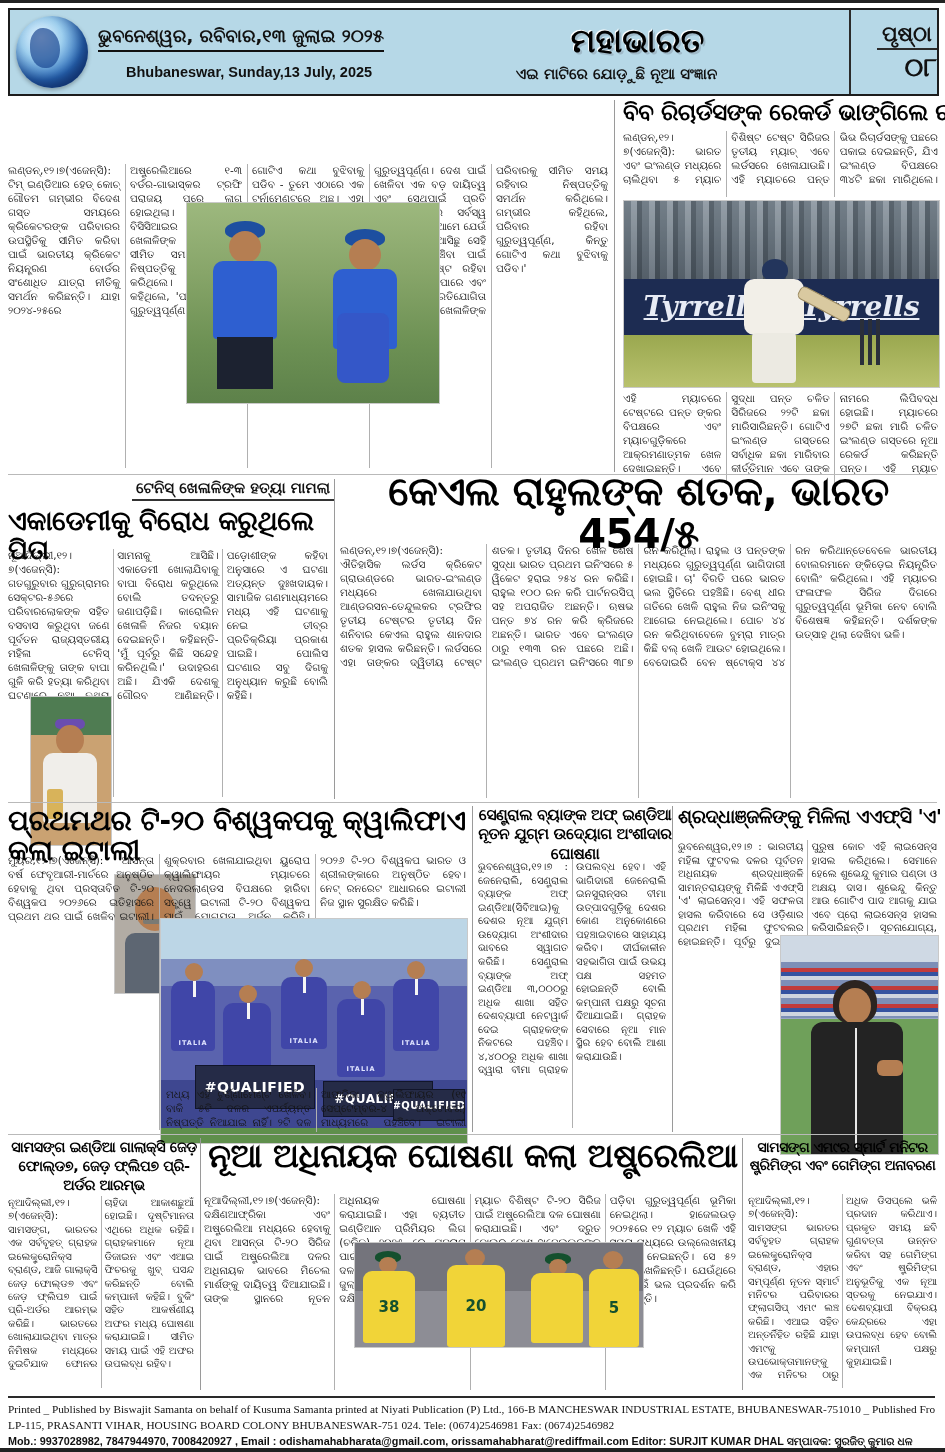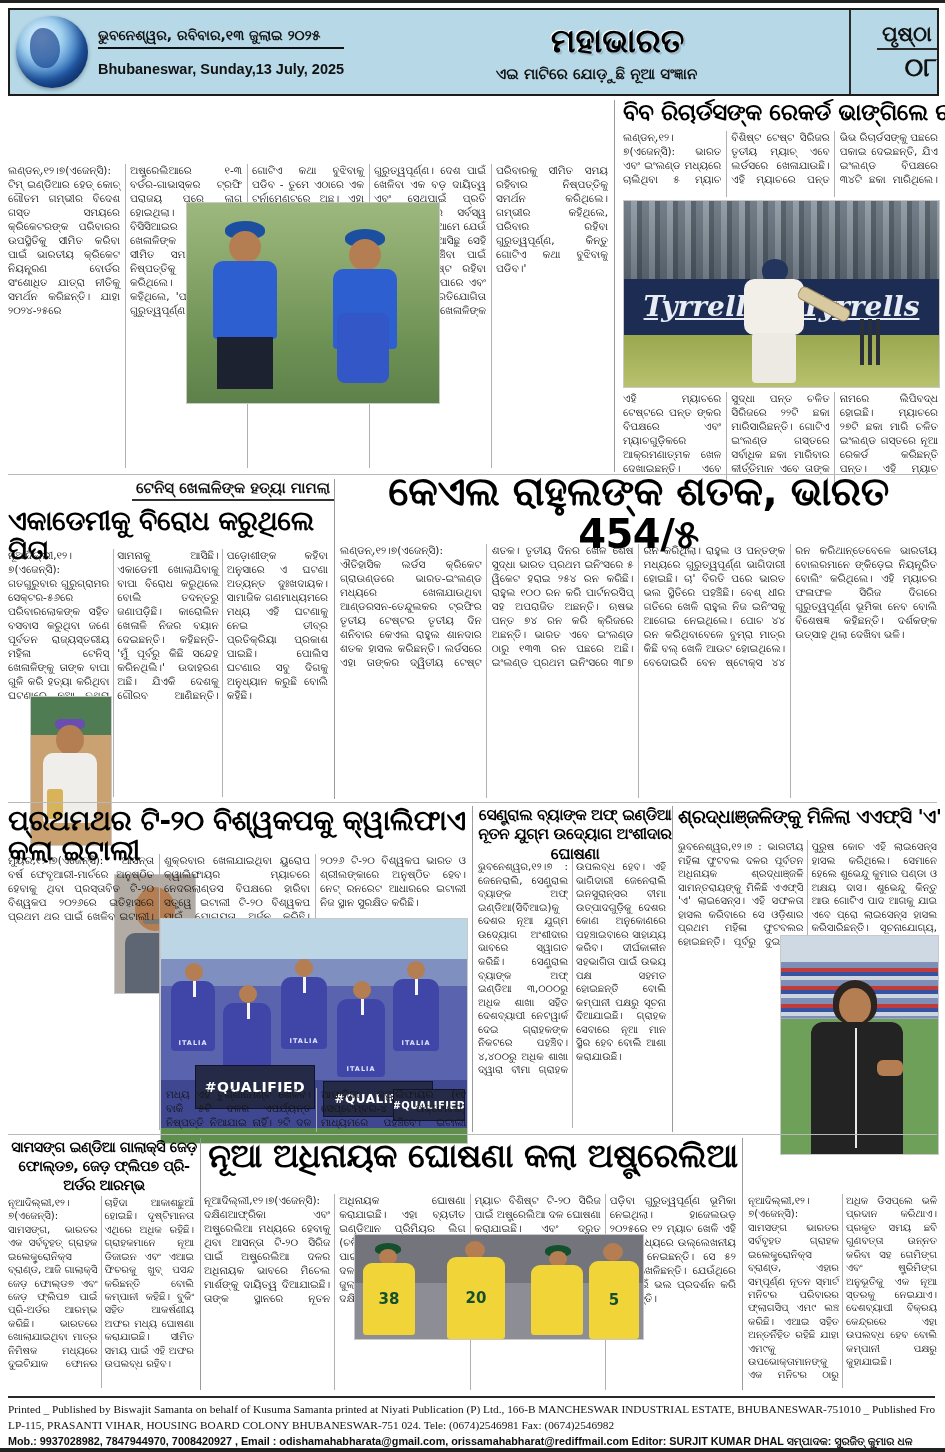--- a/index.html
+++ b/index.html
@@ -9,22 +9,22 @@
   .topline{left:0;top:0;width:945px;height:3px;background:#222;}
   
   .masthead{left:8px;top:8px;width:927px;height:84px;background:#b6d8e7;border:2px solid #1c1c1c;
             display:flex;align-items:center;}
   .globe{width:72px;height:72px;border-radius:50%;margin-left:6px;flex:0 0 auto;
          background:radial-gradient(circle at 35% 30%,#eaf6ff 0%,#9fd0ef 30%,#2b6fc0 62%,#0c3d86 100%);
          box-shadow:inset -6px -8px 14px rgba(0,0,40,.45),0 2px 4px rgba(0,0,0,.3);position:relative;}
   .globe::after{content:"";position:absolute;left:14px;top:12px;width:30px;height:40px;border-radius:46% 60% 50% 55%;
          background:#123e8a;opacity:.65;}
   .mh-dates{margin-left:10px;flex:0 0 auto;text-align:left;}
-  .mh-date-od{font-size:14px;font-weight:bold;border-bottom:2px solid #111;padding-bottom:3px;margin-bottom:12px;}
-  .mh-date-en{font-size:14.5px;font-weight:bold;font-family:"Liberation Sans",sans-serif;}
+  .mh-date-od{font-size:18px;font-weight:bold;border-bottom:2px solid #111;padding-bottom:3px;margin-bottom:12px;}
+  .mh-date-en{font-size:14.5px;font-weight:bold;font-family:"Liberation Sans",sans-serif;margin-left:28px;}
   .mh-title{font-size:47px;font-weight:800;margin-left:10px;letter-spacing:-1px;flex:0 0 auto;line-height:1;}
   .mh-center{flex:1;display:flex;flex-direction:column;align-items:center;justify-content:center;}
   .mh-brand{font-size:33px;font-weight:800;letter-spacing:0px;color:#000;
             text-shadow:2px 2px 0 #9fb9c8,-1px -1px 0 #ffffff;margin-left:42px;}
   .mh-tagline{font-size:15px;font-weight:bold;margin-top:4px;}
   .mh-pagebox{width:86px;align-self:stretch;border-left:2px solid #2b2b2b;display:flex;flex-direction:column;
               align-items:flex-end;justify-content:center;flex:0 0 auto;}
   .mh-pagelabel{font-size:21px;font-weight:800;border-bottom:2px solid #2b2b2b;width:70%;text-align:center;padding-bottom:2px;}
   .mh-pagenum{font-size:26px;font-weight:800;padding-top:2px;}
   
@@ -239,21 +239,21 @@
   <div class="abs hband" style="left:8px;top:1134px;width:929px;"></div>
 
   <div class="abs vline-r" style="left:8px;top:1138px;width:192px;height:252px;">
     <div class="hl" style="font-size:14.5px;text-align:center;line-height:1.3;">ସାମସଙ୍ଗ ଇଣ୍ଡିଆ ଗାଲାକ୍ସି ଜେଡ଼ ଫୋଲ୍ଡ୭, ଜେଡ଼ ଫ୍ଲିପ୭ ପ୍ରି-ଅର୍ଡର ଆରମ୍ଭ</div>
     <div class="body-cols" style="position:absolute;left:0;top:58px;width:186px;height:192px;column-count:2;column-gap:7px;font-size:10.1px;">ନୂଆଦିଲ୍ଲୀ,୧୨।୭(ଏଜେନ୍ସି): ସାମସଙ୍ଗ, ଭାରତର ଏକ ସର୍ବବୃହତ୍ ଗ୍ରାହକ ଇଲେକ୍ଟ୍ରୋନିକ୍ସ ବ୍ରାଣ୍ଡ, ଆଜି ଗାଲାକ୍ସି ଜେଡ଼ ଫୋଲ୍ଡ୭ ଏବଂ ଜେଡ଼ ଫ୍ଲିପ୭ ପାଇଁ ପ୍ରି-ଅର୍ଡର ଆରମ୍ଭ କରିଛି। ଭାରତରେ ଖୋଲାଯାଇଥିବା ମାତ୍ର ନିମିଷକ ମଧ୍ୟରେ ଦୁଇଟିଯାକ ଫୋନର ଚାହିଦା ଆକାଶଛୁଆଁ ହୋଇଛି। ଦୃଷ୍ଟିମାନତା ଏଥିରେ ଅଧିକ ରହିଛି। ଗ୍ରାହକମାନେ ନୂଆ ଡିଜାଇନ ଏବଂ ଏଆଇ ଫିଚରକୁ ଖୁବ୍ ପସନ୍ଦ କରିଛନ୍ତି ବୋଲି କମ୍ପାନୀ କହିଛି। ବୁକିଂ ସହିତ ଆକର୍ଷଣୀୟ ଅଫର ମଧ୍ୟ ଘୋଷଣା କରାଯାଇଛି। ସୀମିତ ସମୟ ପାଇଁ ଏହି ଅଫର ଉପଲବ୍ଧ ରହିବ।</div>
   </div>
 
   <div class="abs vline-r" style="left:204px;top:1138px;width:538px;height:252px;">
     <div class="hl" style="font-size:33px;text-align:center;">ନୂଆ ଅଧିନାୟକ ଘୋଷଣା କଲା ଅଷ୍ଟ୍ରେଲିଆ</div>
     <div class="body-cols" style="position:absolute;left:0;top:56px;width:532px;height:196px;column-count:4;column-gap:9px;">ନୂଆଦିଲ୍ଲୀ,୧୨।୭(ଏଜେନ୍ସି): ଦକ୍ଷିଣଆଫ୍ରିକା ଏବଂ ଅଷ୍ଟ୍ରେଲିଆ ମଧ୍ୟରେ ହେବାକୁ ଥିବା ଆସନ୍ତା ଟି-୨୦ ସିରିଜ ପାଇଁ ଅଷ୍ଟ୍ରେଲିଆ ଦଳର ଅଧିନାୟକ ଭାବରେ ମିଚେଲ ମାର୍ଶଙ୍କୁ ଦାୟିତ୍ୱ ଦିଆଯାଇଛି। ତାଙ୍କ ସ୍ଥାନରେ ନୂତନ ଅଧିନାୟକ ଘୋଷଣା କରାଯାଇଛି। ଏହା ବ୍ୟତୀତ ଇଣ୍ଡିଆନ ପ୍ରିମିୟର ଲିଗ (ଚଳିତ) ୨୦୨୫ ରେ ଗୁଜରାଟ ପାଇଁ ଖେଳୁଥିବା ଖେଳାଳିଙ୍କୁ ଦଳରେ ସାମିଲ କରାଯାଇ ନାହିଁ। ଜୁଲାଇ ୨୧ରୁ ଆରମ୍ଭ ହେଉଥିବା ଦକ୍ଷିଣଆଫ୍ରିକା ବିପକ୍ଷ ପାଞ୍ଚ ମ୍ୟାଚ ବିଶିଷ୍ଟ ଟି-୨୦ ସିରିଜ ପାଇଁ ଅଷ୍ଟ୍ରେଲିଆ ଦଳ ଘୋଷଣା କରାଯାଇଛି। ଏବଂ ଦ୍ରୁତ ବୋଲର ଜୋଶ ହାଜେଲଉଡ଼ଙ୍କୁ ବିଶ୍ରାମ ଦିଆଯାଇଛି। ହାଜେଲଉଡ଼ ୨୦୨୫ ଆଇପିଏଲ ପାଇଁ ଚମତ୍କାର ପ୍ରଦର୍ଶନ କରିଥିଲେ ଏବଂ ଦଳରୁ ବାଦ୍ ପଡ଼ିବା ଗୁରୁତ୍ୱପୂର୍ଣ୍ଣ ଭୂମିକା ନେଇଥିଲା। ହାଜେଲଉଡ଼ ୨୦୨୫ରେ ୧୨ ମ୍ୟାଚ ଖେଳି ଏହି ସମୟ ମଧ୍ୟରେ ଉଲ୍ଲେଖନୀୟ ୱିକେଟ ନେଇଛନ୍ତି। ସେ ୫୨ ଟି-୨୦ ଖେଳିଛନ୍ତି। ଯେଉଁଥିରେ ଦଳ ପାଇଁ ଭଲ ପ୍ରଦର୍ଶନ କରି ନେଇଛନ୍ତି।</div>
-    <div class="photo ph-aus abs" style="left:150px;top:60px;width:288px;height:104px;text-decoration:underline;">
+    <div class="photo ph-aus abs" style="left:150px;top:68px;width:288px;height:104px;text-decoration:underline;">
       <div class="aus-cap" style="left:20px;top:8px;width:26px;height:12px;"></div>
       <div class="fig skin" style="left:24px;top:14px;width:18px;height:16px;"></div>
       <div class="aus-jersey" style="left:8px;top:28px;width:52px;height:72px;">
         <span class="aus-num">38</span>
       </div>
       <div class="fig skin" style="left:110px;top:6px;width:20px;height:18px;"></div>
       <div class="aus-jersey" style="left:92px;top:22px;width:58px;height:82px;">
         <span class="aus-num">20</span>
       </div>
       <div class="aus-cap" style="left:190px;top:10px;width:26px;height:12px;"></div>
@@ -262,20 +262,21 @@
           <span class="aus-num"></span>
         </div>
       <div class="fig skin" style="left:248px;top:8px;width:20px;height:18px;"></div>
       <div class="aus-jersey" style="left:234px;top:26px;width:50px;height:78px;">
         <span class="aus-num">5</span>
       </div>
     </div>
   </div>
 
   <div class="abs" style="left:748px;top:1138px;width:189px;height:252px;">
+    <div class="hl" style="font-size:14px;text-align:center;line-height:1.3;">ସାମସଙ୍ଗ ଏମ୯ର ସ୍ମାର୍ଟ ମନିଟର ଷ୍ଟ୍ରିମିଙ୍ଗ ଏବଂ ଗେମିଙ୍ଗ ଅନାବରଣ</div>
     <div class="body-cols" style="position:absolute;left:0;top:56px;width:189px;height:194px;column-count:2;column-gap:7px;font-size:10.1px;">ନୂଆଦିଲ୍ଲୀ,୧୨।୭(ଏଜେନ୍ସି): ସାମସଙ୍ଗ ଭାରତର ସର୍ବବୃହତ ଗ୍ରାହକ ଇଲେକ୍ଟ୍ରୋନିକ୍ସ ବ୍ରାଣ୍ଡ, ଏହାର ସମ୍ପୂର୍ଣ୍ଣ ନୂତନ ସ୍ମାର୍ଟ ମନିଟର ପରିବାରର ଫ୍ଲାଗସିପ୍ ଏମ୯ ଲଞ୍ଚ କରିଛି। ଏଆଇ ସହିତ ଅନ୍ତର୍ନିହିତ ରହିଛି ଯାହା ଏମ୯କୁ ଉପଭୋକ୍ତାମାନଙ୍କୁ ଏକ ମନିଟର ଠାରୁ ଅଧିକ ଡିସପ୍ଲେ ଭଳି ପ୍ରଦାନ କରିଥାଏ। ପ୍ରକୃତ ସମୟ ଛବି ଗୁଣବତ୍ତା ଉନ୍ନତ କରିବା ସହ ଗେମିଙ୍ଗ ଏବଂ ଷ୍ଟ୍ରିମିଙ୍ଗ ଅନୁଭୂତିକୁ ଏକ ନୂଆ ସ୍ତରକୁ ନେଇଯାଏ। ଦେଶବ୍ୟାପୀ ବିକ୍ରୟ କେନ୍ଦ୍ରରେ ଏହା ଉପଲବ୍ଧ ହେବ ବୋଲି କମ୍ପାନୀ ପକ୍ଷରୁ କୁହାଯାଇଛି।</div>
   </div>
 
   <div class="abs footer">
     <div class="f-line">Printed _ Published by Biswajit Samanta on behalf of Kusuma Samanta printed at Niyati Publication (P) Ltd., 166-B MANCHESWAR INDUSTRIAL ESTATE, BHUBANESWAR-751010 _ Published From</div>
     <div class="f-line">LP-115, PRASANTI VIHAR, HOUSING BOARD COLONY BHUBANESWAR-751 024. Tele: (0674)2546981 Fax: (0674)2546982</div>
     <div class="f-line bold">Mob.: 9937028982, 7847944970, 7008420927 , Email : odishamahabharata@gmail.com, orissamahabharat@rediffmail.com Editor: SURJIT KUMAR DHAL ସମ୍ପାଦକ: ସୁରଜିତ୍ କୁମାର ଧଳ</div>
   </div>
   <div class="abs botline"></div>
 </div>

